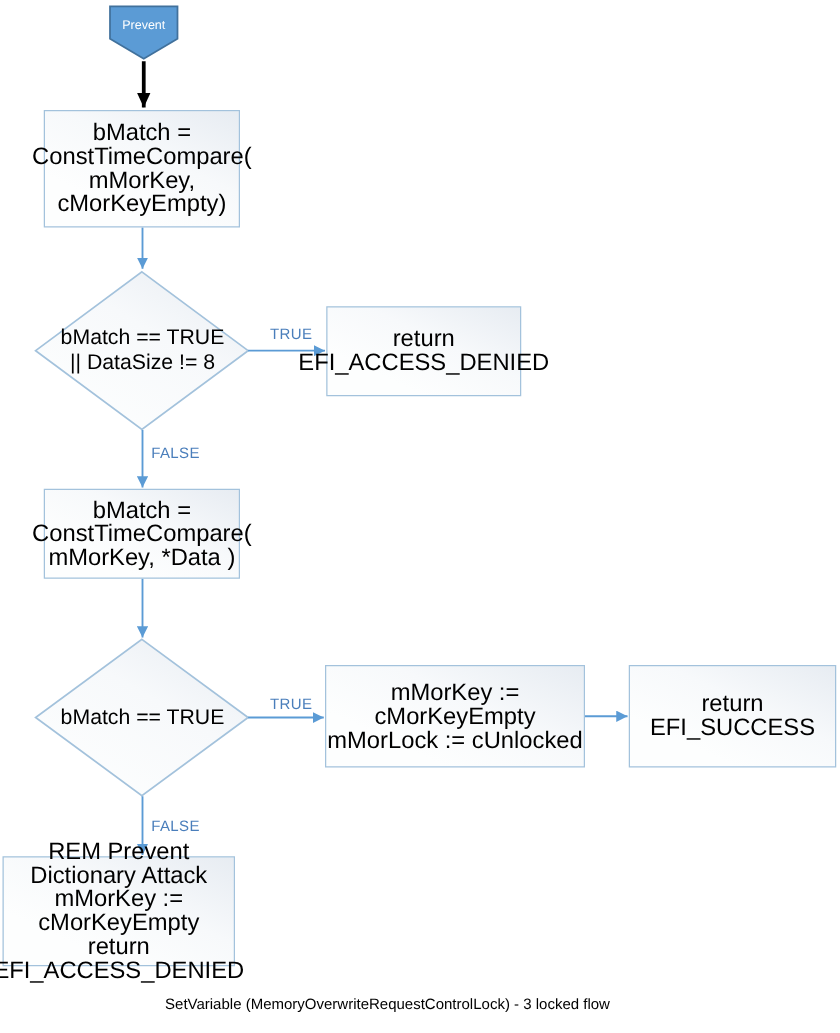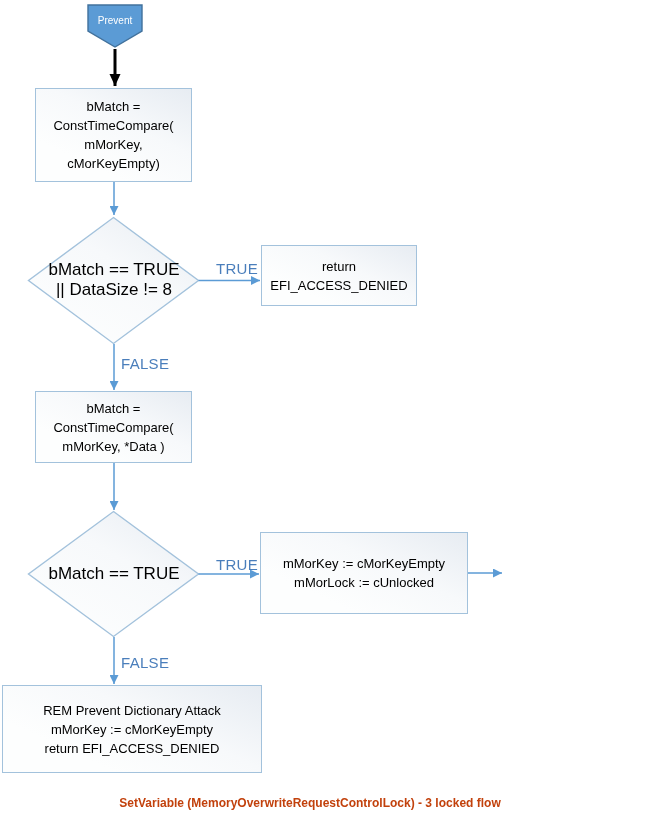--- a/index.html
+++ b/index.html
@@ -7,50 +7,50 @@
     position:relative;width:672px;height:826px;background:#ffffff;overflow:hidden;
     font-family:"Liberation Sans", sans-serif;color:#000000;
   }
   .layer{position:absolute;left:0;top:0;}
   .node{
     position:absolute;box-sizing:border-box;
     border:1.4px solid #a3c2dc;
     background:linear-gradient(205deg,#e7ecf2 0%,#f7f9fb 40%,#fdfefe 75%);
     display:flex;align-items:center;justify-content:center;
     text-align:center;white-space:pre-line;
-    font-size:13px;line-height:19px;color:#000000;
+    font-size:19px;line-height:19px;color:#000000;
   }
   .n-compare-empty{left:35px;top:88px;width:157px;height:94px;}
-  .n-access-denied{left:261px;top:245px;width:156px;height:61px;}
+  .n-access-denied{left:261px;top:245px;width:156px;height:72px;}
   .n-compare-data{left:35px;top:391px;width:157px;height:72px;}
   .n-unlock{left:260px;top:532px;width:208px;height:82px;}
   .n-success{left:503px;top:532px;width:166px;height:82px;}
-  .n-dict{left:2px;top:685px;width:260px;height:88px;text-align:center;}
+  .n-dict{left:2px;top:685px;width:186px;height:88px;text-align:center;}
   .diamond-text{
     position:absolute;display:flex;align-items:center;justify-content:center;
     text-align:center;white-space:pre-line;font-size:17px;line-height:20px;
   }
   .t-decision1{left:29px;top:252px;width:170px;height:56px;}
   .t-decision2{left:29px;top:560px;width:170px;height:28px;}
   .start-label{
     position:absolute;left:88px;top:5px;width:54px;height:30px;
     display:flex;align-items:center;justify-content:center;
     color:#ffffff;font-size:10px;
   }
   .edge-label{
-    position:absolute;font-size:15px;letter-spacing:0.3px;
+    position:absolute;font-size:12px;letter-spacing:0.3px;
     color:#4a7ebb;
   }
   .l-true1{left:216px;top:260px;width:32px;text-align:center;}
   .l-false1{left:121px;top:355px;}
   .l-true2{left:216px;top:556px;width:32px;text-align:center;}
   .l-false2{left:121px;top:654px;}
   .caption{
     position:absolute;left:0;top:796px;width:620px;text-align:center;
-    font-weight:bold;font-size:12px;color:#c2410c;
+    font-weight:normal;font-size:12px;color:#000000;
   }
 </style>
 </head>
 <body>
 
 <div class="canvas">
 
   <svg class="layer" width="672" height="826" viewBox="0 0 672 826">
     <defs>
       <linearGradient id="gradShape" x1="1" y1="0" x2="0.2" y2="1">
@@ -92,20 +92,21 @@
   <div class="node n-access-denied">return
 EFI_ACCESS_DENIED</div>
 
   <div class="node n-compare-data">bMatch =
 ConstTimeCompare(
 mMorKey, *Data )</div>
 
   <div class="node n-unlock">mMorKey := cMorKeyEmpty
 mMorLock := cUnlocked</div>
 
+  <div class="node n-success">return EFI_SUCCESS</div>
 
   <div class="node n-dict">REM Prevent Dictionary Attack
 mMorKey := cMorKeyEmpty
 return EFI_ACCESS_DENIED</div>
 
   <div class="diamond-text t-decision1">bMatch == TRUE
 || DataSize != 8</div>
   <div class="diamond-text t-decision2">bMatch == TRUE</div>
 
   <div class="edge-label l-true1">TRUE</div>

